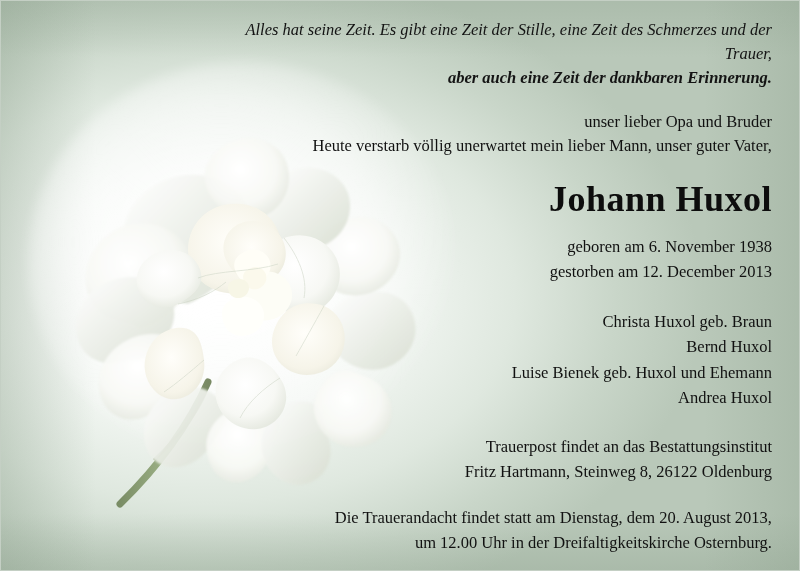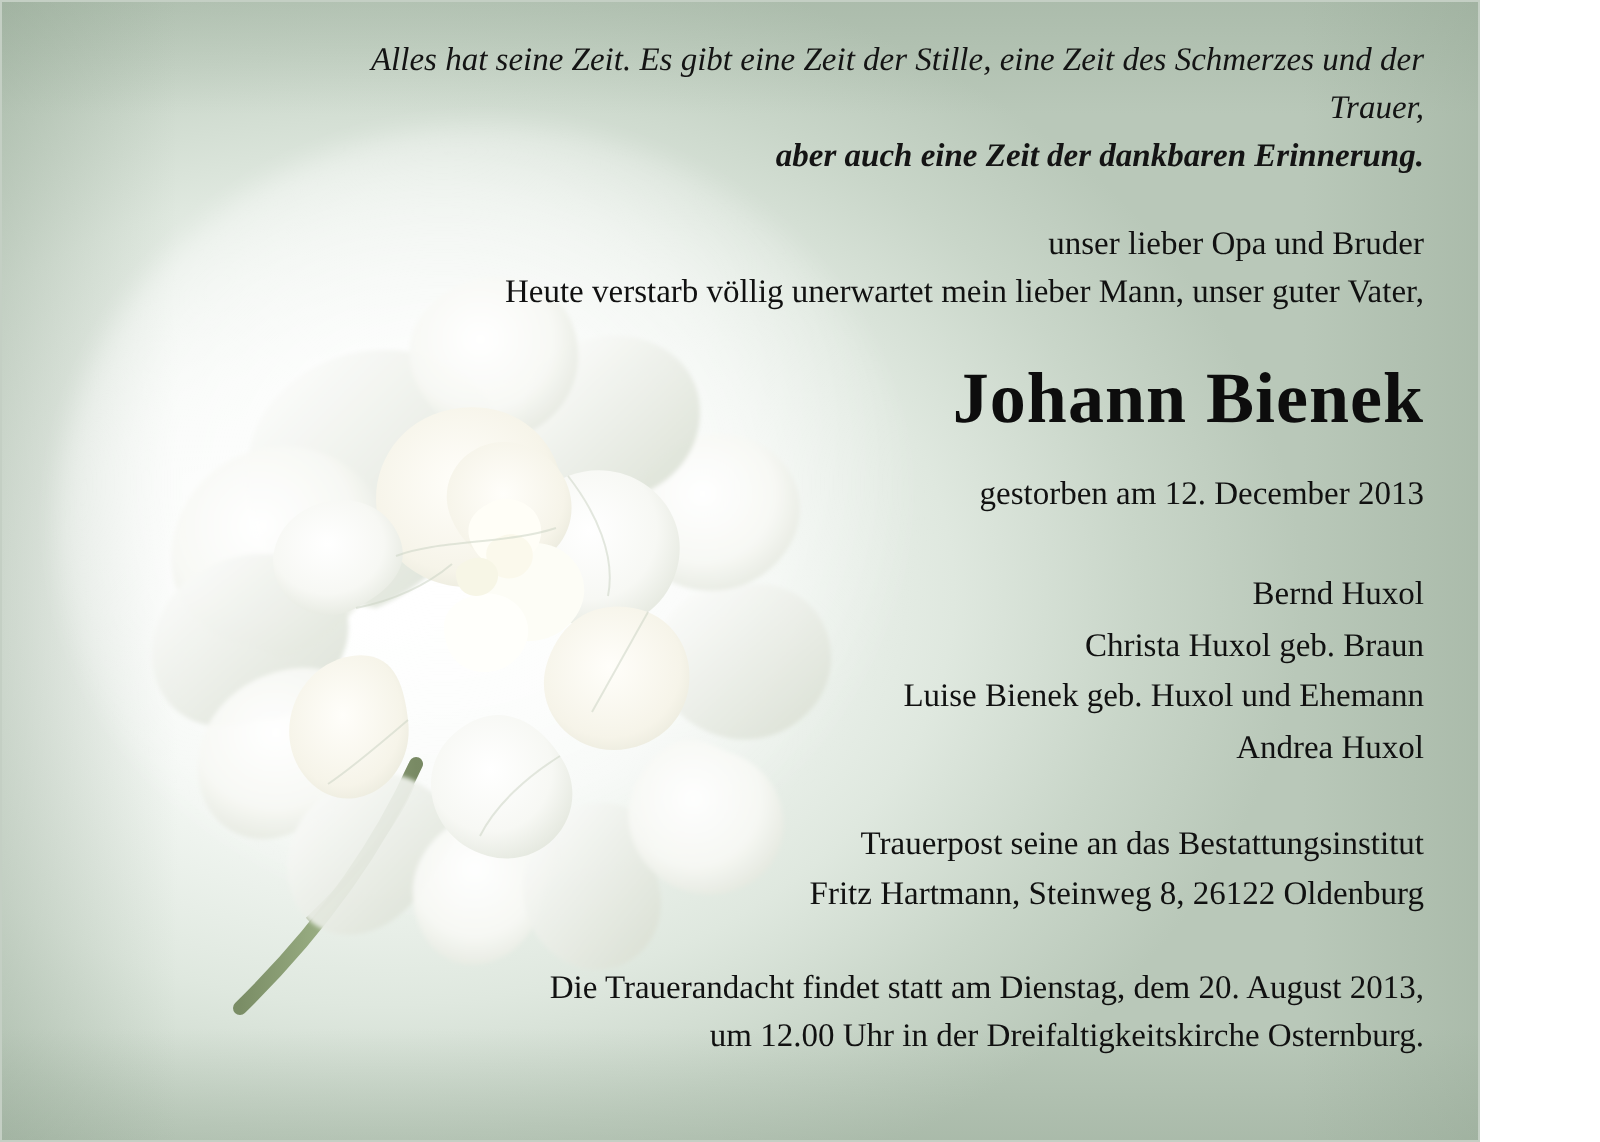--- a/index.html
+++ b/index.html
@@ -2,21 +2,21 @@
 <html><head>
 <meta charset="utf-8">
 <style>
   html, body {
     margin: 0;
     padding: 0;
     background: #ffffff;
   }
   #card {
     position: relative;
-    width: 740px;
+    width: 800px;
     height: 571px;
     overflow: hidden;
     background: #e9efe9;
     font-family: "Liberation Serif", serif;
     color: #111111;
   }
   
   .bg-wash {
     position: absolute;
     inset: 0;
@@ -211,36 +211,37 @@
     <p class="verse">
       <span class="l1">Alles hat seine Zeit. Es gibt eine Zeit der Stille, eine Zeit des Schmerzes und der Trauer,</span>
       <span class="l2">aber auch eine Zeit der dankbaren Erinnerung.</span>
     </p>
 
     <p class="intro">
       <span>unser lieber Opa und Bruder</span>
       <span>Heute verstarb völlig unerwartet mein lieber Mann, unser guter Vater,</span>
     </p>
 
-    <h1 class="name">Johann Bienek</h1>
+    <h1 class="name">Johann Huxol</h1>
 
     <p class="dates">
+      <span>geboren am 6. November 1938</span>
       <span>gestorben am 12. December 2013</span>
     </p>
 
 
     <p class="family">
+      <span>Christa Huxol geb. Braun</span>
       <span>Bernd Huxol</span>
-      <span>Christa Huxol geb. Braun</span>
       <span>Luise Bienek geb. Huxol und Ehemann</span>
       <span>Andrea Huxol</span>
     </p>
 
     <p class="institute">
-      <span>Trauerpost seine an das Bestattungsinstitut</span>
+      <span>Trauerpost findet an das Bestattungsinstitut</span>
       <span>Fritz Hartmann, Steinweg 8, 26122 Oldenburg</span>
     </p>
 
     <p class="service">
       <span>Die Trauerandacht findet statt am Dienstag, dem 20. August 2013,</span>
       <span>um 12.00 Uhr in der Dreifaltigkeitskirche Osternburg.</span>
 
     </p>
 
   </div>

